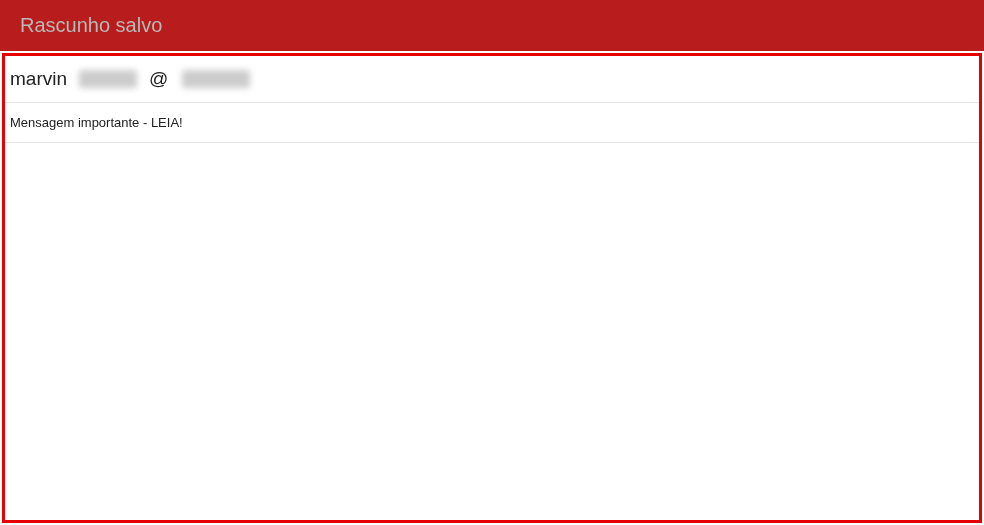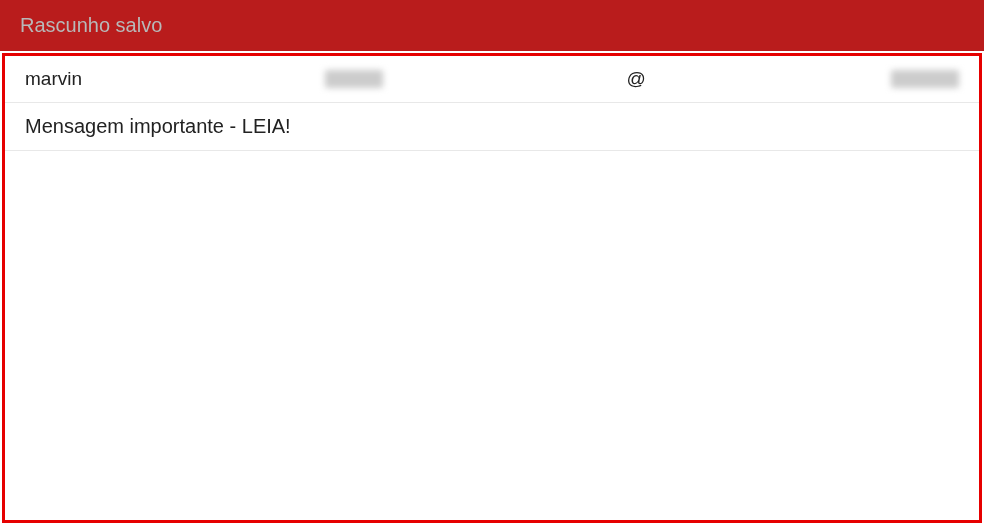--- a/index.html
+++ b/index.html
@@ -28,33 +28,32 @@
     }
     .fields-container {
       border: 3px solid #e60000;
       margin: 2px;
       flex: 1;
       display: flex;
       flex-direction: column;
       background: #fff;
     }
     .field-row {
-      padding: 12px 20px;
+      padding: 12px 5px;
       border-bottom: 1px solid #e8e8e8;
       font-size: 19px;
       color: #222;
       display: flex;
       align-items: center;
       gap: 10px;
-      justify-content: space-between;
     }
     .field-row input {
       border: none;
       outline: none;
-      font-size: 20px;
+      font-size: 13px;
       color: #222;
       font-family: inherit;
       width: 100%;
       background: transparent;
     }
     .recipient-row {
       display: flex;
       align-items: center;
     }
     .recipient-prefix {

